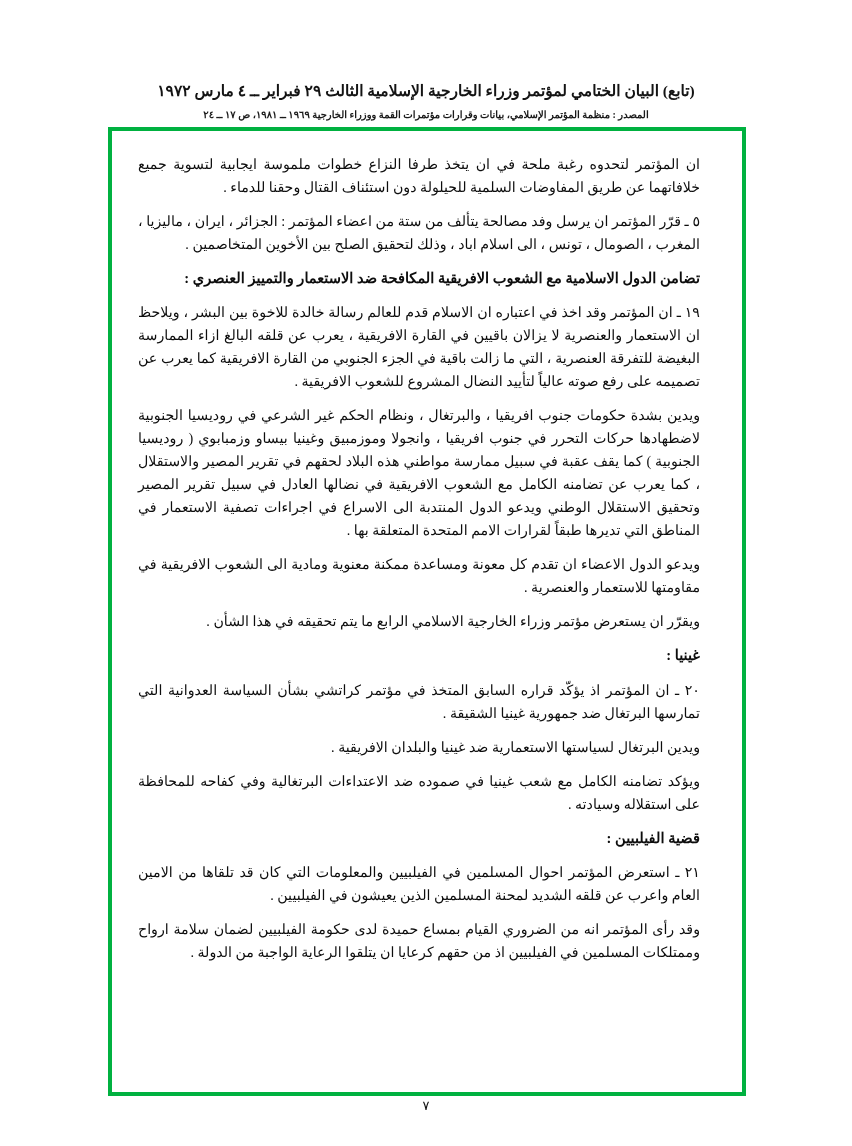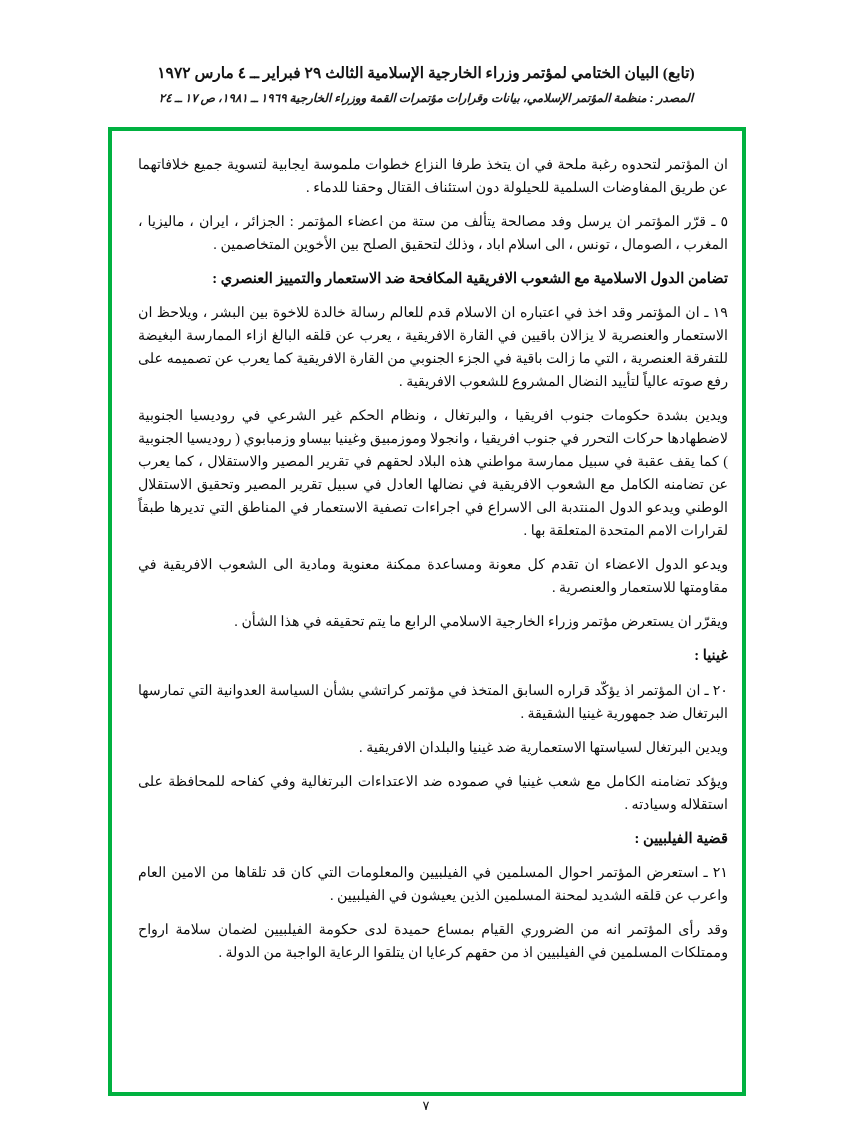--- a/index.html
+++ b/index.html
@@ -11,51 +11,50 @@
     position: relative;
     width: 852px;
     height: 1146px;
     background: #ffffff;
     font-family: "Liberation Serif", "DejaVu Serif", serif;
     overflow: hidden;
   }
 
   .header {
     text-align: center;
-    padding-top: 62px;
+    padding-top: 80px;
   }
   .header-title {
     font-size: 15.5px;
     font-weight: bold;
     color: #141414;
     letter-spacing: 0px;
     line-height: 1.4;
   }
   .header-source {
-    font-size: 12px;
+    font-size: 10px;
     font-weight: bold;
     color: #1a1a1a;
     margin-top: 6px;
     line-height: 1.4;
-    font-style: italic;
   }
 
   .frame {
     position: absolute;
     top: 127px;
     left: 108px;
     width: 638px;
     height: 969px;
     border: 4px solid #00b140;
     box-sizing: border-box;
     background: #ffffff;
   }
 
   .content {
-    padding: 22px 14px 10px 26px;
+    padding: 22px 42px 10px 26px;
     box-sizing: border-box;
     height: 100%;
     overflow: hidden;
   }
 
   p.para {
     margin: 0 0 11px 0;
     font-size: 14.2px;
     line-height: 1.62;
     color: #0d0d0d;

